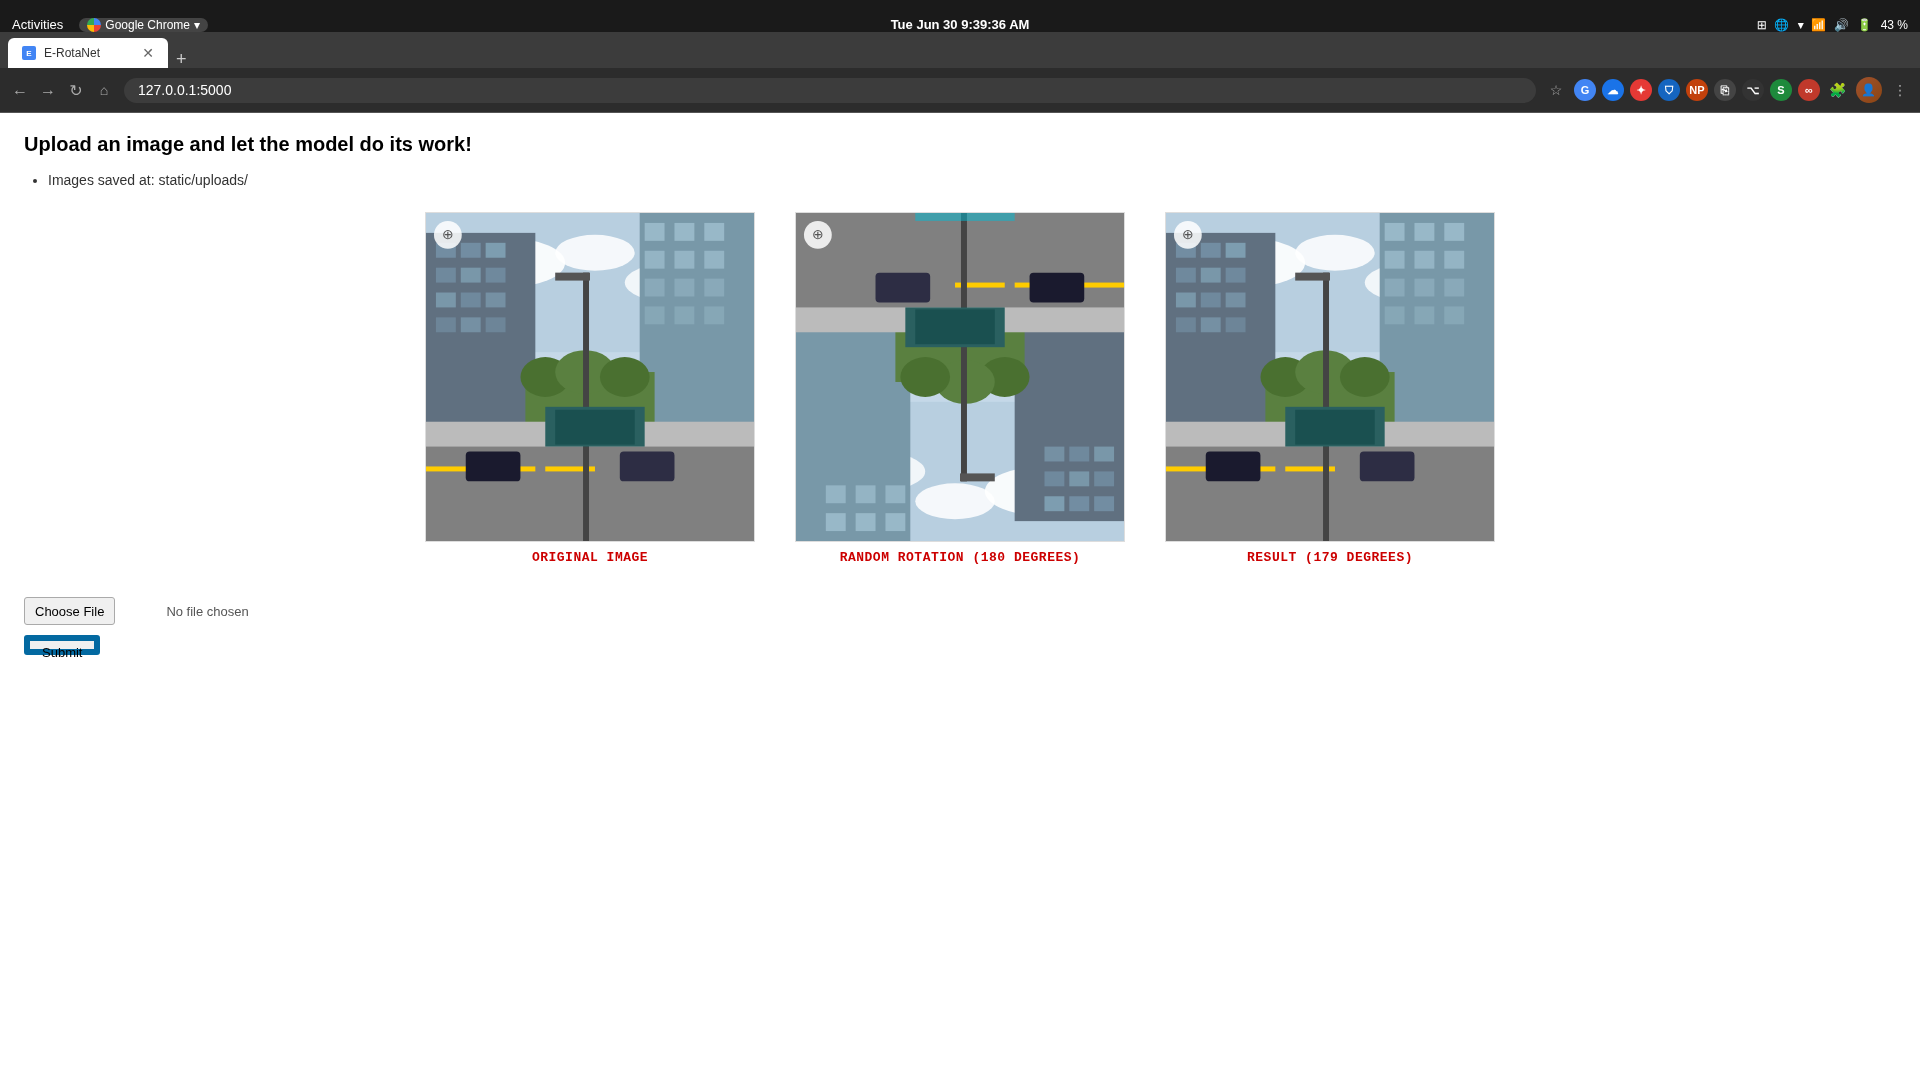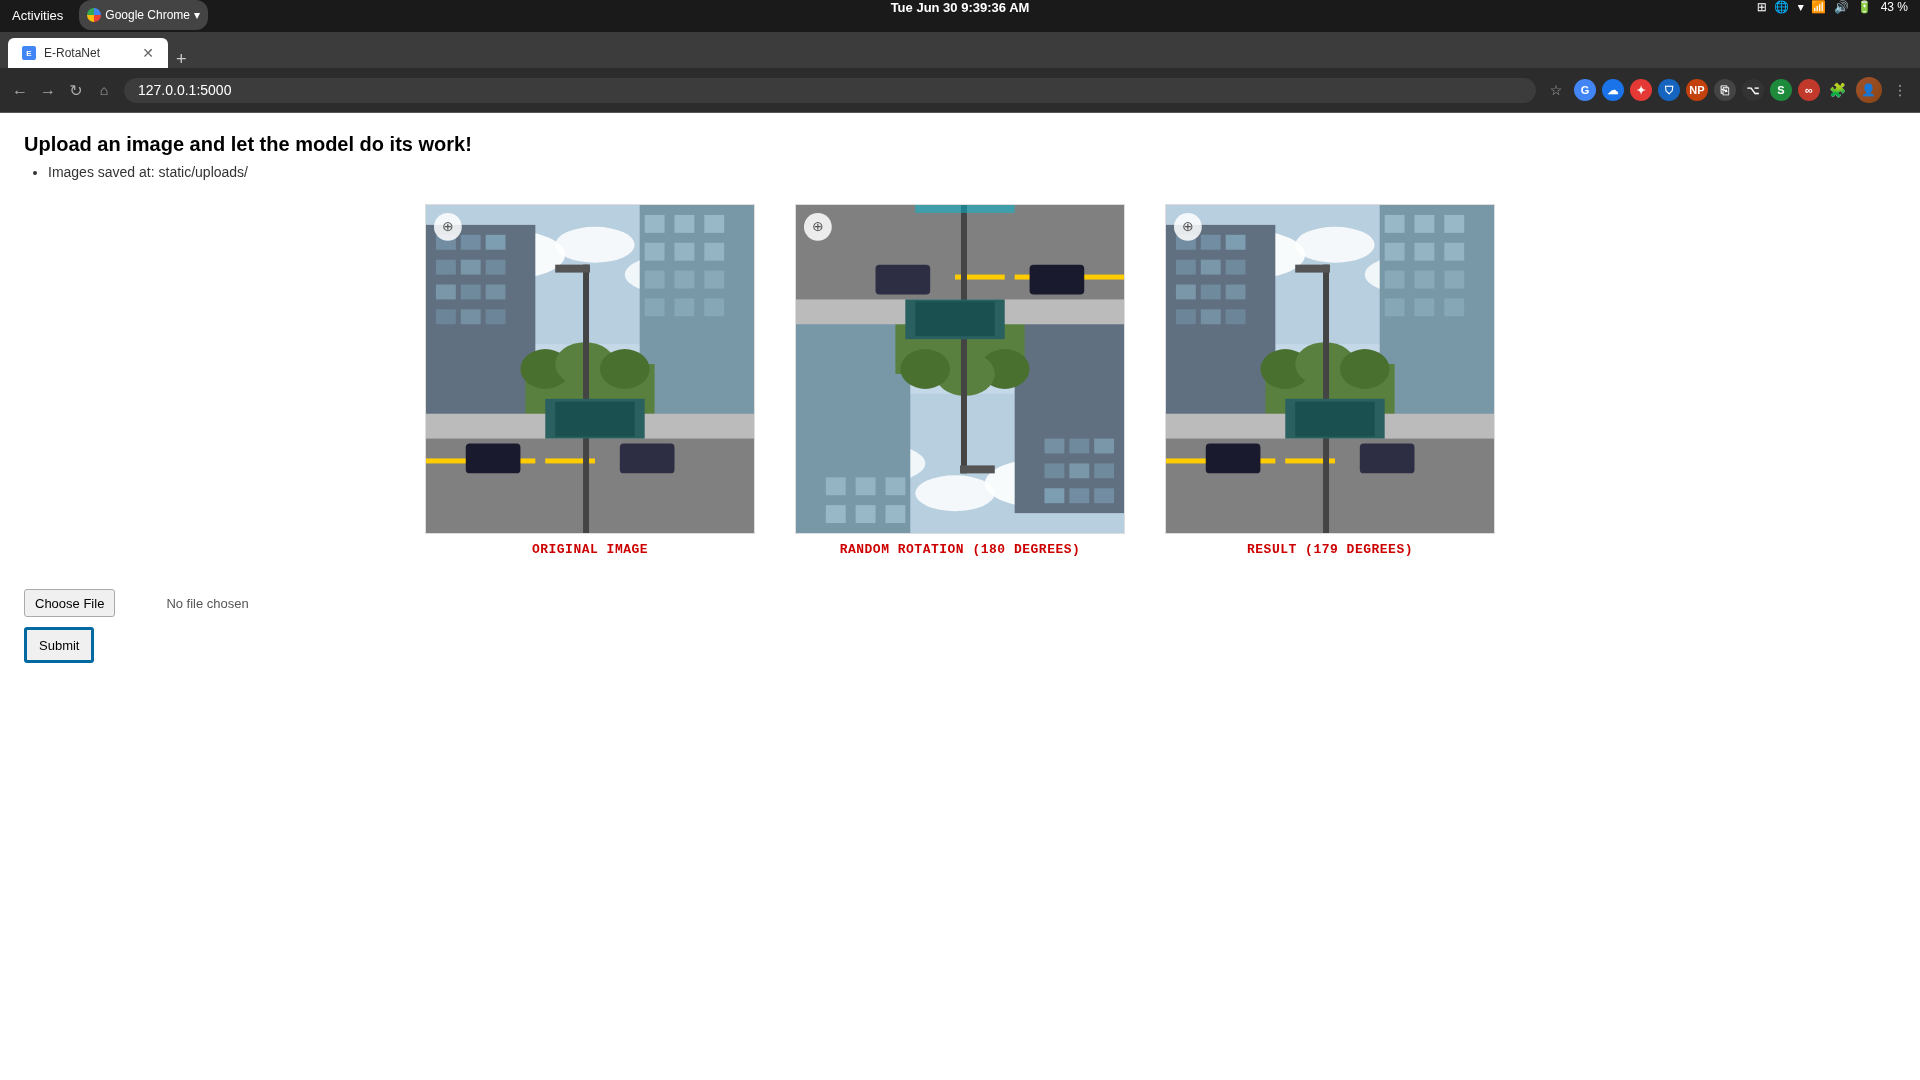--- a/index.html
+++ b/index.html
@@ -8,21 +8,21 @@
       font-family: Arial, sans-serif;
       background: #fff;
       color: #000;
     }
 
     
     .taskbar {
       height: 32px;
       background: #1a1a1a;
       display: flex;
-      align-items: flex-start;
+      align-items: flex-end;
       justify-content: space-between;
       padding: 0 12px;
       color: #fff;
       font-size: 13px;
     }
     .taskbar-left {
       display: flex;
       align-items: center;
       gap: 16px;
     }
@@ -40,21 +40,21 @@
       gap: 8px;
       font-size: 12px;
     }
     .activities-btn {
       font-size: 13px;
       cursor: pointer;
     }
     .chrome-badge {
       background: #444;
       border-radius: 12px;
-      padding: 8px 8px;
+      padding: 0 8px;
       display: flex;
       align-items: center;
       gap: 4px;
       font-size: 12px;
     }
     .circle-icon {
       width: 14px;
       height: 14px;
       border-radius: 50%;
       background: conic-gradient(#4285f4 0deg 90deg, #ea4335 90deg 180deg, #fbbc04 180deg 270deg, #34a853 270deg 360deg);
@@ -205,21 +205,21 @@
     
     .page-content {
       background: #fff;
       padding: 20px 24px;
       min-height: calc(1080px - 32px - 36px - 44px);
     }
 
     .page-title {
       font-size: 20px;
       font-weight: bold;
-      margin-bottom: 8px;
+      margin-bottom: 16px;
       color: #000;
     }
 
     .info-list {
       margin-bottom: 24px;
       padding-left: 24px;
     }
     .info-list li {
       font-size: 14px;
       color: #333;
@@ -291,28 +291,28 @@
     }
 
     .no-file-text {
       font-size: 13px;
       color: #555;
       margin-left: 36px;
     }
 
     .submit-btn {
       background: #f0f0f0;
-      border: 3px solid #0369a1;
+      border: 6px solid #0369a1;
       border-radius: 3px;
       padding: 4px 12px;
       font-size: 13px;
       cursor: pointer;
       color: #000;
       width: fit-content;
-      height: 36px;
+      height: 20px;
     }
   </style>
 </head>
 <body>
 
 <div class="taskbar">
   <div class="taskbar-left">
     <span class="activities-btn">Activities</span>
     <div class="chrome-badge">
       <span class="circle-icon"></span>

